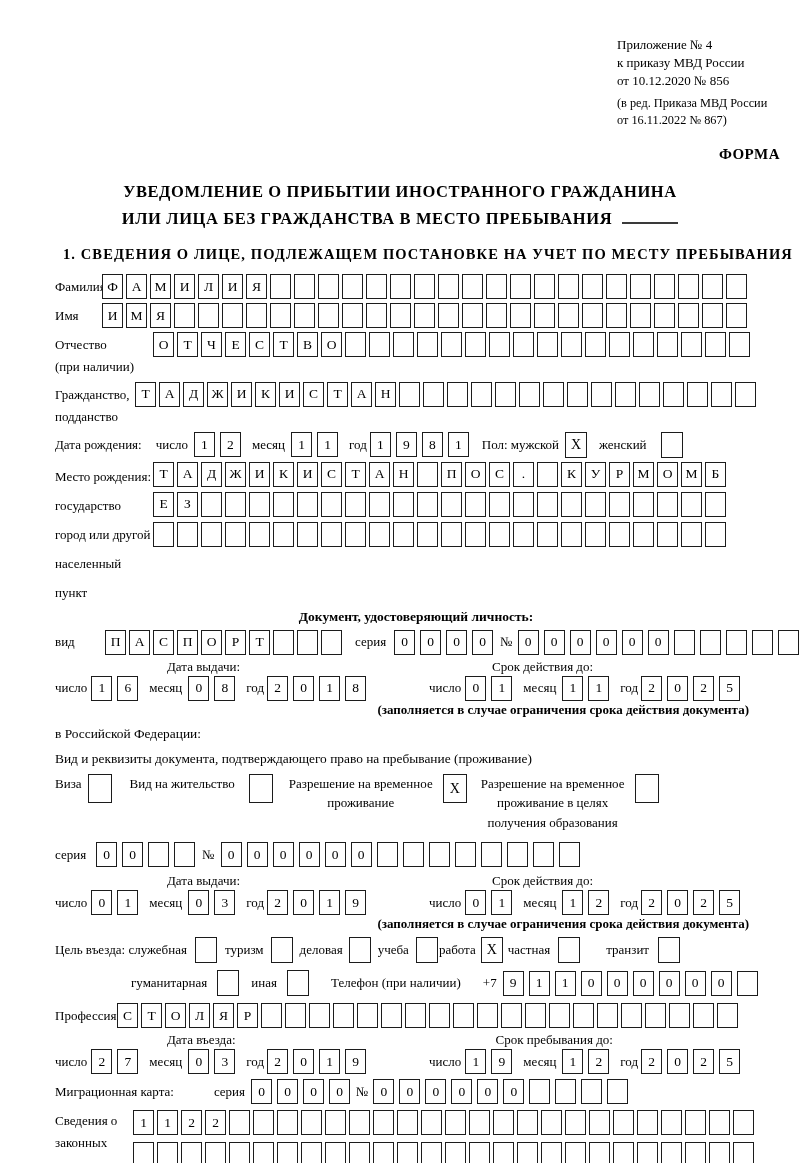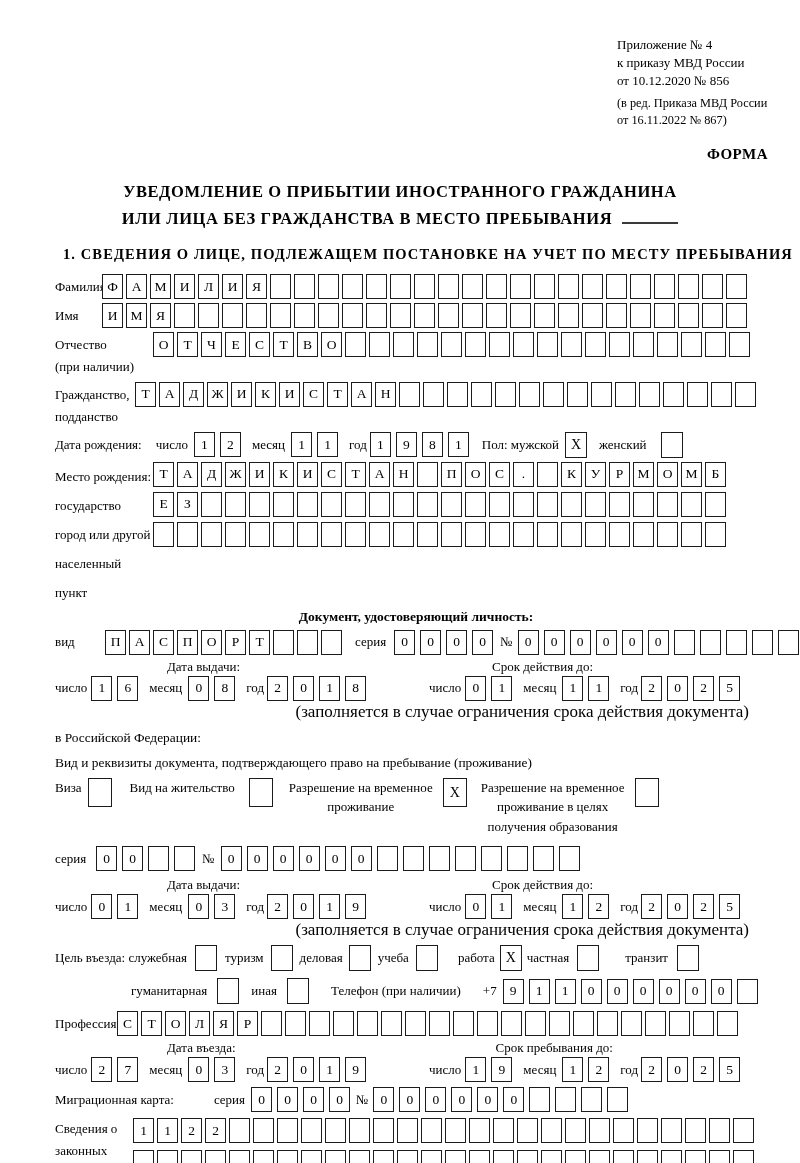--- a/index.html
+++ b/index.html
@@ -5,21 +5,21 @@
   html,body { margin:0; padding:0; background:#fff; }
   .page {
     position:relative; width:800px; height:1163px; overflow:hidden;
     background:#fff; color:#000;
     font-family:"Liberation Serif","DejaVu Serif",serif;
     font-size:13px;
   }
   .appendix { position:absolute; left:617px; top:36px; line-height:1.4; font-size:13px; }
   .appendix .small { font-size:12.3px; }
   .appendix .gap { margin-top:4px; }
-  .forma { position:absolute; top:146px; right:32px; font-weight:bold; font-size:15px; letter-spacing:.5px; }
+  .forma { position:absolute; top:146px; right:20px; font-weight:bold; font-size:15px; letter-spacing:.5px; }
   .title { position:absolute; top:178px; left:0; right:0; text-align:center; font-weight:bold; font-size:16.5px; letter-spacing:.6px; line-height:1.65; }
   .blank-line { display:inline-block; width:56px; border-bottom:2.5px solid #3a3a3a; height:14px; margin-left:10px; }
   .sec-heading { position:absolute; top:246px; left:63px; right:20px; font-weight:bold; font-size:14.5px; letter-spacing:1.1px; white-space:nowrap; }
 
   .form { position:absolute; top:274px; left:55px; width:722px; }
   .row { display:flex; align-items:center; margin-bottom:4px; }
   .row.top { align-items:flex-start; }
   .lbl { flex:none; }
   .lblcol { flex:none; line-height:1.6; }
   .lblcol .l1 { line-height:25px; }
@@ -35,21 +35,21 @@
   .cbx {
     box-sizing:border-box; flex:none;
     width:22px; height:26px; border:1.8px solid #1c1c1c;
     display:inline-flex; align-items:center; justify-content:center;
     font-size:14px; background:#fff;
   }
   .cbx.big { width:24px; height:29px; }
   .sub { margin:0 6px; flex:none; }
   .center-heading { text-align:center; font-weight:bold; font-size:13.5px; margin:2px 0 5px 0; }
   .dhead { display:flex; font-size:13px; margin-bottom:1px; }
-  .note { font-size:17px; text-align:right; padding-right:28px; margin:0 0 5px 0; }
+  .note { font-size:13px; text-align:right; padding-right:28px; margin:0 0 5px 0;font-weight:bold; }
   .para { font-size:13.4px; line-height:1.65; margin-bottom:3px; }
   .ckrow { display:flex; align-items:flex-start; margin:4px 0 10px 0; line-height:1.5; }
   .ctr { text-align:center; }
   .vgap3 { margin-bottom:5px; }
   .repblock { margin-top:2px; }
   .repblock .cells { margin-bottom:7px; }
 </style>
 </head>
 <body>
 
@@ -500,21 +500,21 @@
 
     <div class="row" style="margin-bottom:7px">
       <span>Цель въезда: служебная</span>
       <span class="cbx" style="margin-left:8px"></span>
       <span style="margin-left:8px">туризм</span>
       <span class="cbx" style="margin-left:7px"></span>
       <span style="margin-left:7px">деловая</span>
       <span class="cbx" style="margin-left:6px"></span>
       <span style="margin-left:7px">учеба</span>
       <span class="cbx" style="margin-left:7px"></span>
-      <span style="margin-left:20px">работа</span>
+      <span style="margin-left:1px">работа</span>
       <span class="cbx" style="margin-left:5px">X</span>
       <span style="margin-left:5px">частная</span>
       <span class="cbx" style="margin-left:8px"></span>
       <span style="margin-left:26px">транзит</span>
       <span class="cbx" style="margin-left:9px"></span>
     </div>
 
     <div class="row" style="margin-bottom:7px">
       <span style="margin-left:76px">гуманитарная</span>
       <span class="cbx" style="margin-left:10px"></span>

